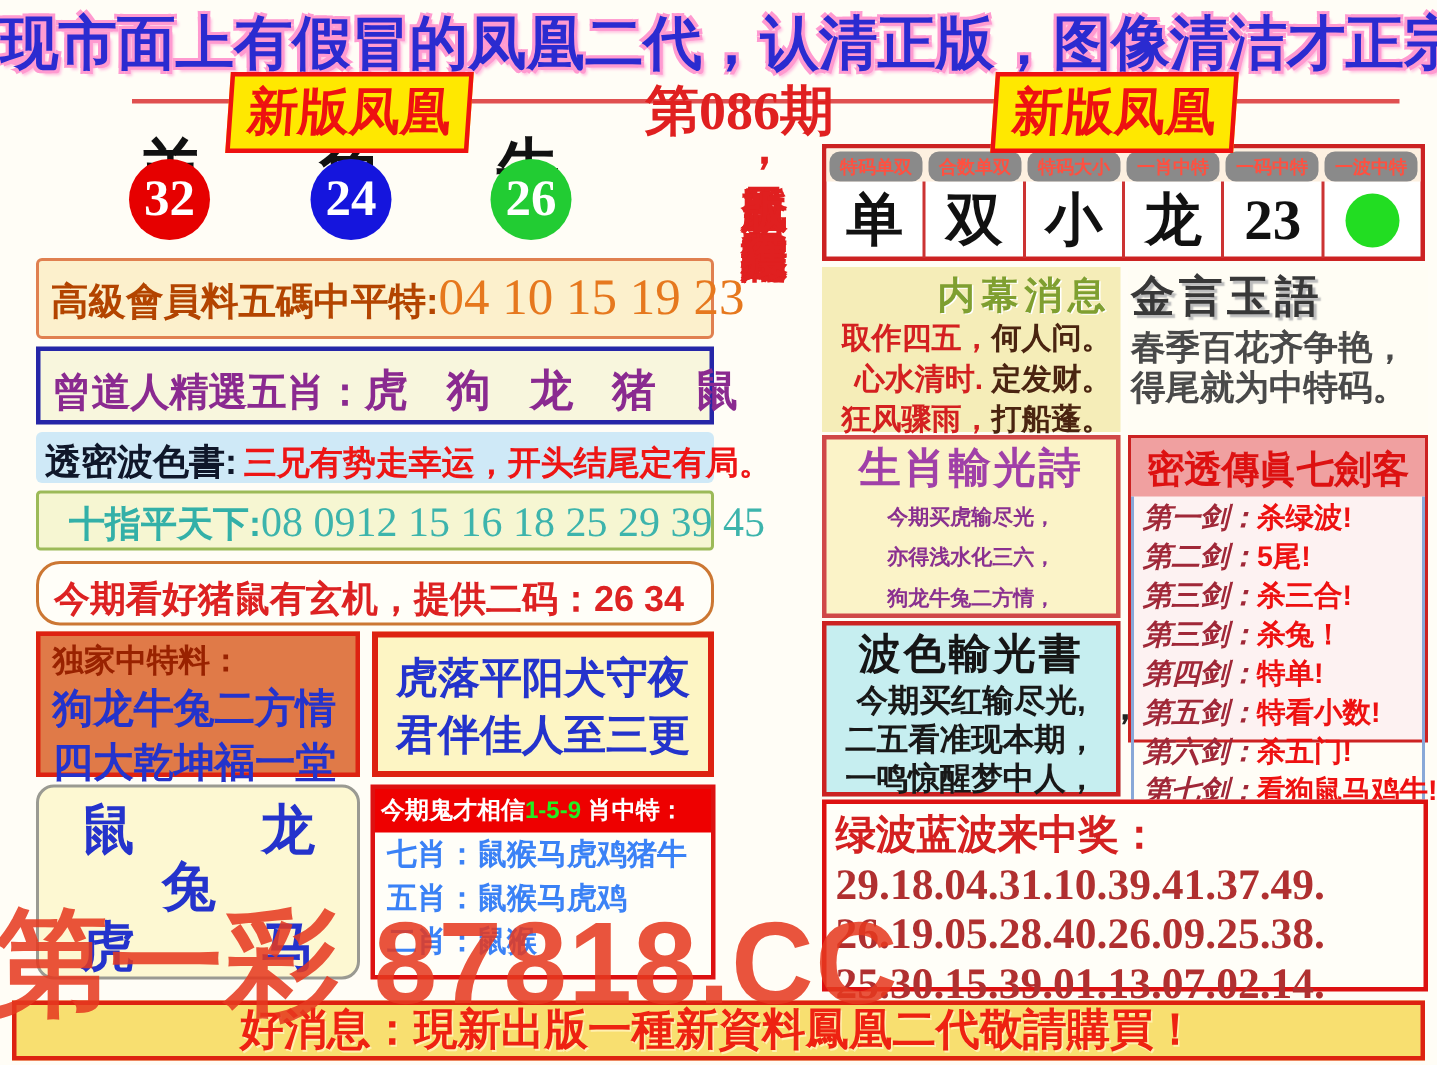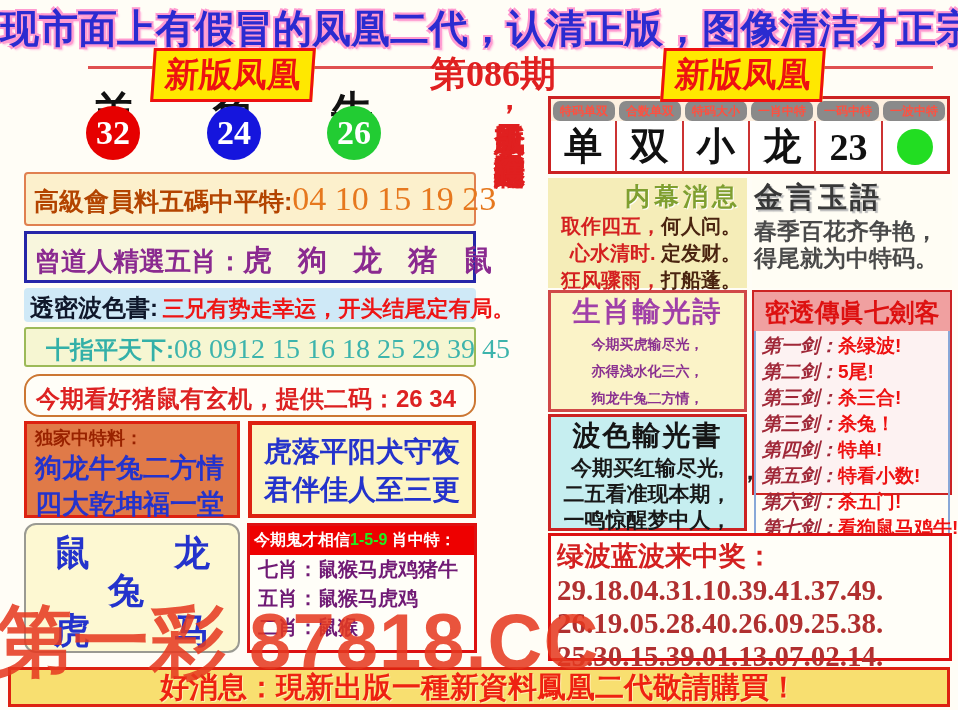--- a/index.html
+++ b/index.html
@@ -59,38 +59,38 @@
     border:2px solid #9cba58; border-radius:3px; padding:4px 20px; white-space:nowrap; }
   .ten-label { color:#33b0a8; font-size:24px; font-weight:bold; }
   .ten-nums { color:#3db4ac; font-size:28px; font-family:"Liberation Serif", serif; }
 
   .twocode-box { left:24px; top:374px; width:452px; height:43px; background:#fffef8;
     border:2px solid #cc7733; border-radius:16px; padding:7px 10px; white-space:nowrap;
     color:#dd2222; font-size:24px; font-weight:bold; }
 
   .exclusive-box { left:24px; top:421px; width:216px; height:97px; background:#e07a48;
     border:3px solid #dd2211; padding:2px 8px; }
-  .exclusive-title { color:#992200; font-size:18px; font-weight:bold; }
+  .exclusive-title { color:#992200; font-size:21px; font-weight:bold; }
   .exclusive-line { color:#2433cc; font-size:27px; font-weight:bold; white-space:nowrap; }
 
   .couplet-box { left:248px; top:421px; width:228px; height:97px; background:#fdf5c4;
     border:4px solid #dd2211; padding:8px 4px; text-align:center; }
   .couplet-line { color:#2433cc; font-size:28px; font-weight:bold; white-space:nowrap; }
 
   .scatter-box { left:24px; top:523px; width:216px; height:130px; background:#fdf8d2;
     border:2px solid #9a9a92; border-radius:12px; }
   .scatter-char { position:absolute; color:#2433cc; font-size:36px; font-weight:bold; }
 
   .genius-box { left:247px; top:523px; width:230px; height:130px; background:#fffef8;
     border:3px solid #dd1111; }
   .genius-header { background:#ee0000; color:#ffffff; font-size:16px; font-weight:bold;
     padding:4px 4px; white-space:nowrap; }
   .genius-hl { color:#22ee22; }
   .genius-row { padding:1px 8px; white-space:nowrap; }
-  .genius-label, .genius-val { color:#701a75; font-size:20px; font-weight:bold; }
+  .genius-label, .genius-val { color:#3b82f6; font-size:20px; font-weight:bold; }
 
   
   .vertical-slogan { left:481px; top:100px; width:56px; height:560px;
     writing-mode:vertical-rl; text-orientation:upright;
     color:#e02020; font-size:31px; font-weight:bold; letter-spacing:0px;
     font-family:"Liberation Serif", serif; line-height:56px; }
 
   
   .result-table { left:548px; top:96px; width:402px; height:78px;
     border:3px solid #cc2222; background:#fff; display:flex; flex-direction:column; }

